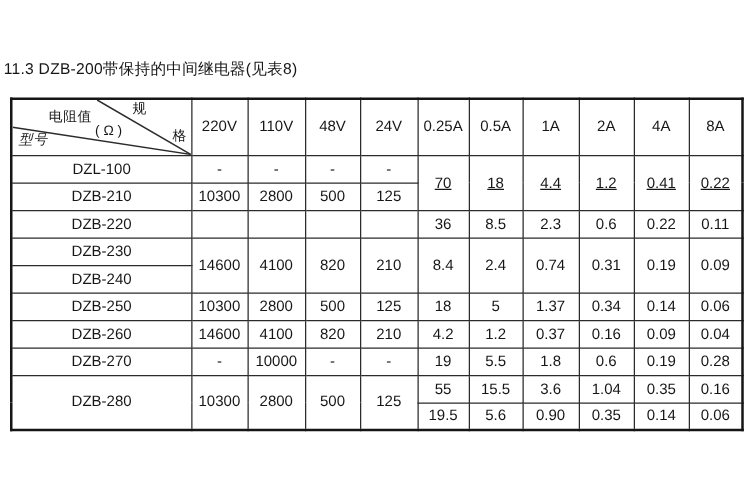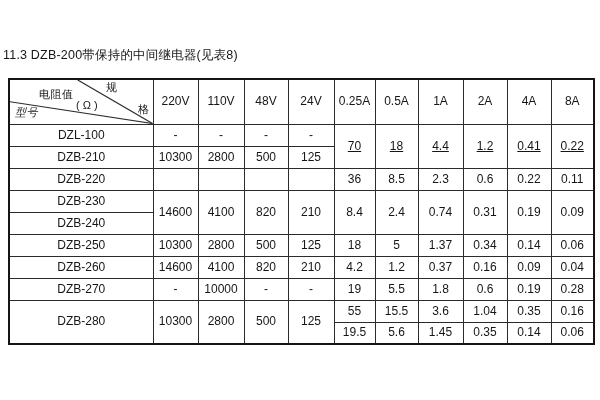--- a/index.html
+++ b/index.html
@@ -201,20 +201,20 @@
       <td>15.5</td>
       <td>3.6</td>
       <td>1.04</td>
       <td>0.35</td>
       <td>0.16</td>
     </tr>
 
     <tr class="r">
       <td>19.5</td>
       <td>5.6</td>
-      <td>1.45</td>
+      <td>0.90</td>
       <td>0.35</td>
       <td>0.14</td>
       <td>0.06</td>
     </tr>
   </tbody>
     </table>
 </div>
 
 </body></html>

